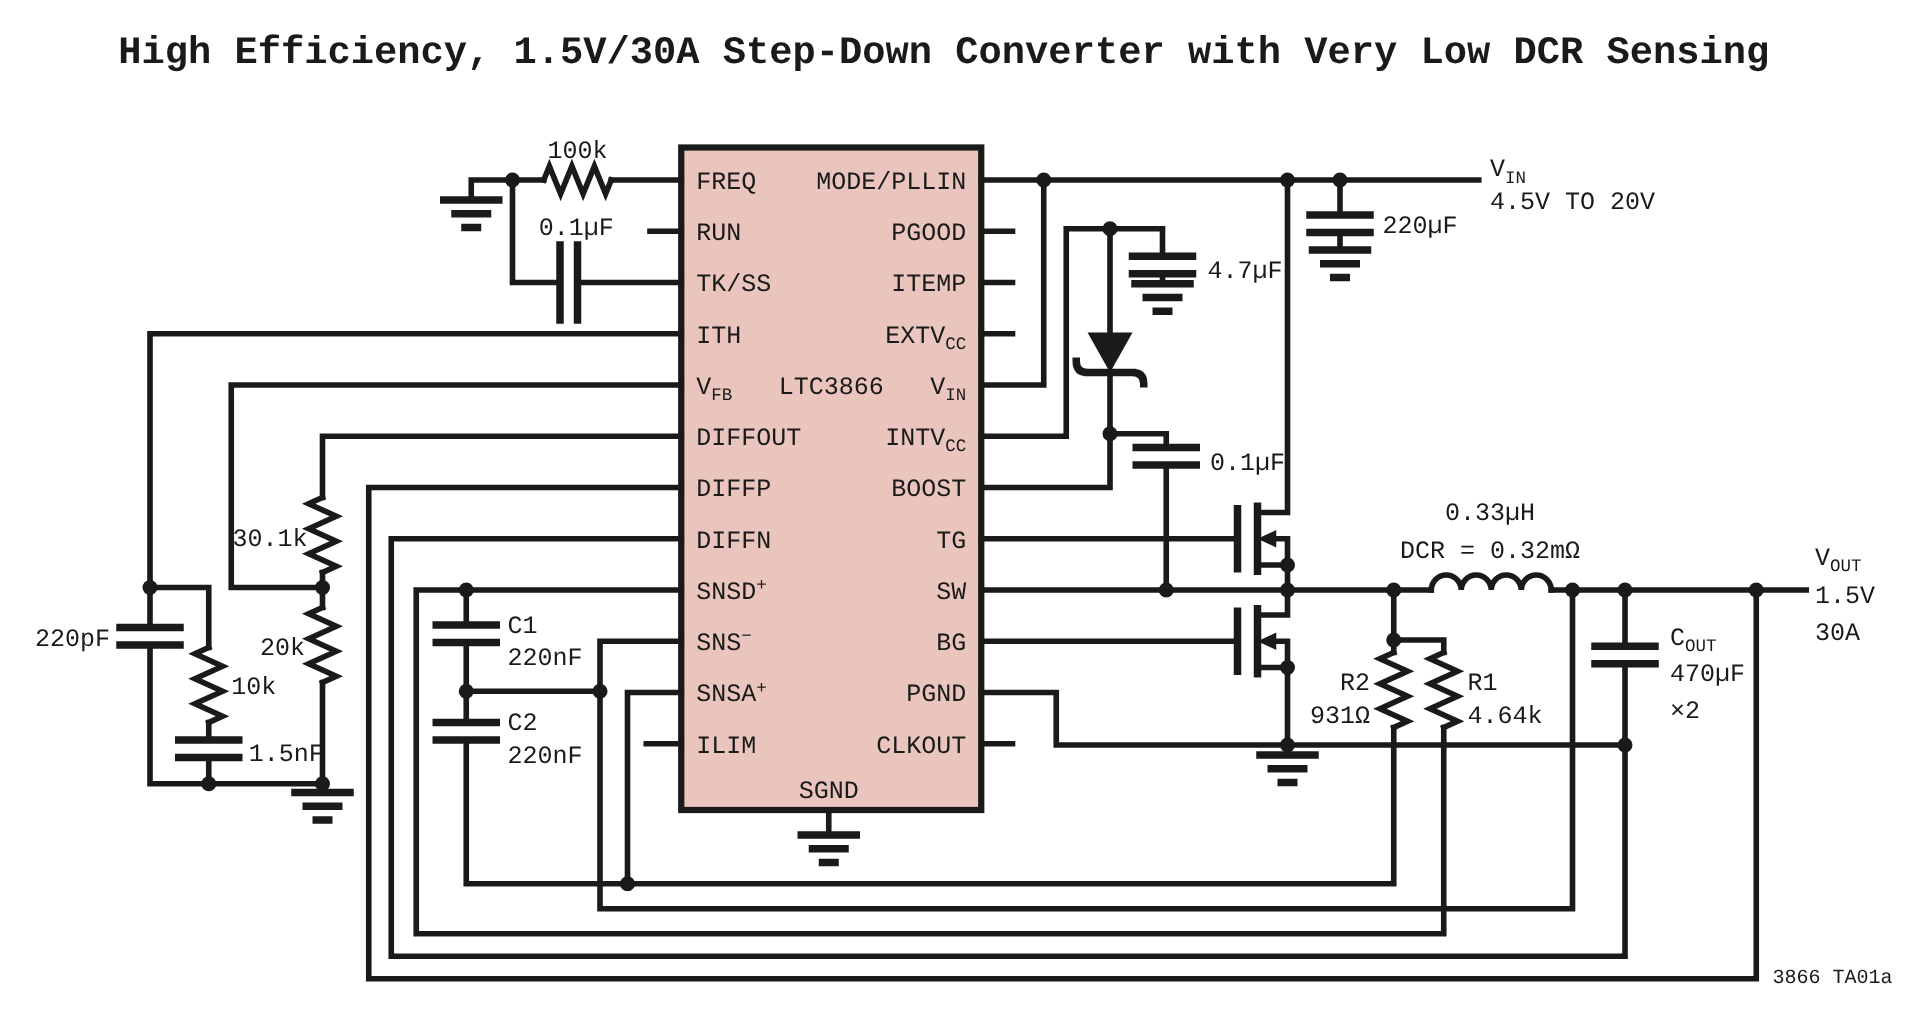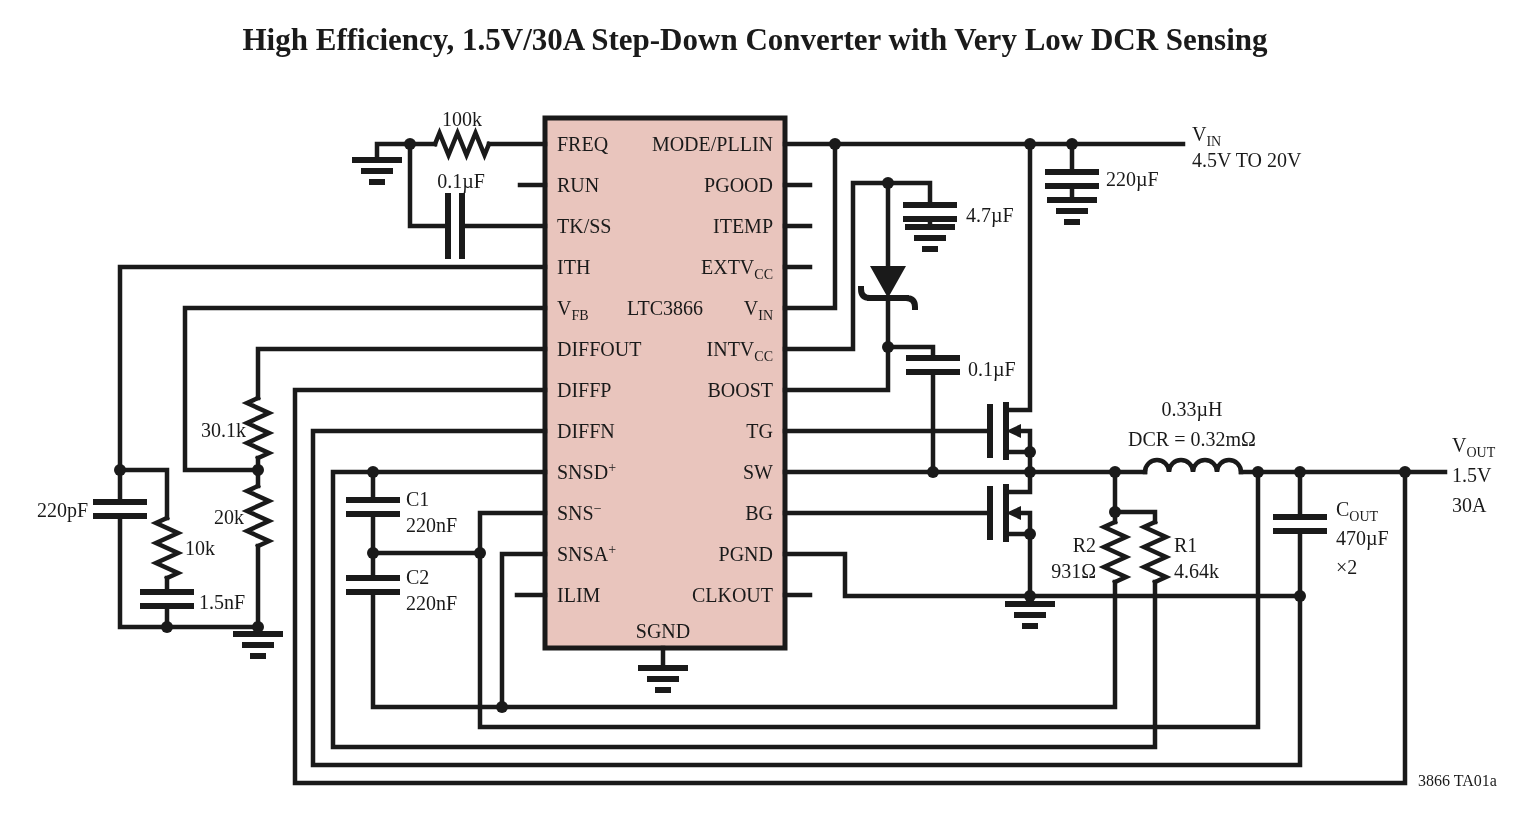--- a/index.html
+++ b/index.html
@@ -1,16 +1,16 @@
 <!DOCTYPE html>
 <html><head>
 <meta charset="utf-8">
 <style>
   html,body{margin:0;padding:0;background:#ffffff;}
-  .stage{position:relative;width:1350px;height:820px;background:#fff;font-family:Liberation Serif, serif;}
+  .stage{position:relative;width:1350px;height:820px;background:#fff;font-family:Liberation Mono, monospace;}
   svg{position:absolute;left:0;top:0;}
   .wire{stroke:#1a1a1a;stroke-width:4.5;fill:none;stroke-linecap:square;}
   .thick{stroke:#1a1a1a;stroke-width:6;fill:none;stroke-linecap:square;}
   .icbox{fill:#e9c5bd;stroke:#1a1a1a;stroke-width:5;}
   .dot{fill:#1a1a1a;stroke:none;}
   .blk{fill:#1a1a1a;stroke:none;}
   text{fill:#1a1a1a;}
   .title{font-size:31px;font-weight:bold;}
   .pin{font-size:20px;}
   .lbl{font-size:20px;}

